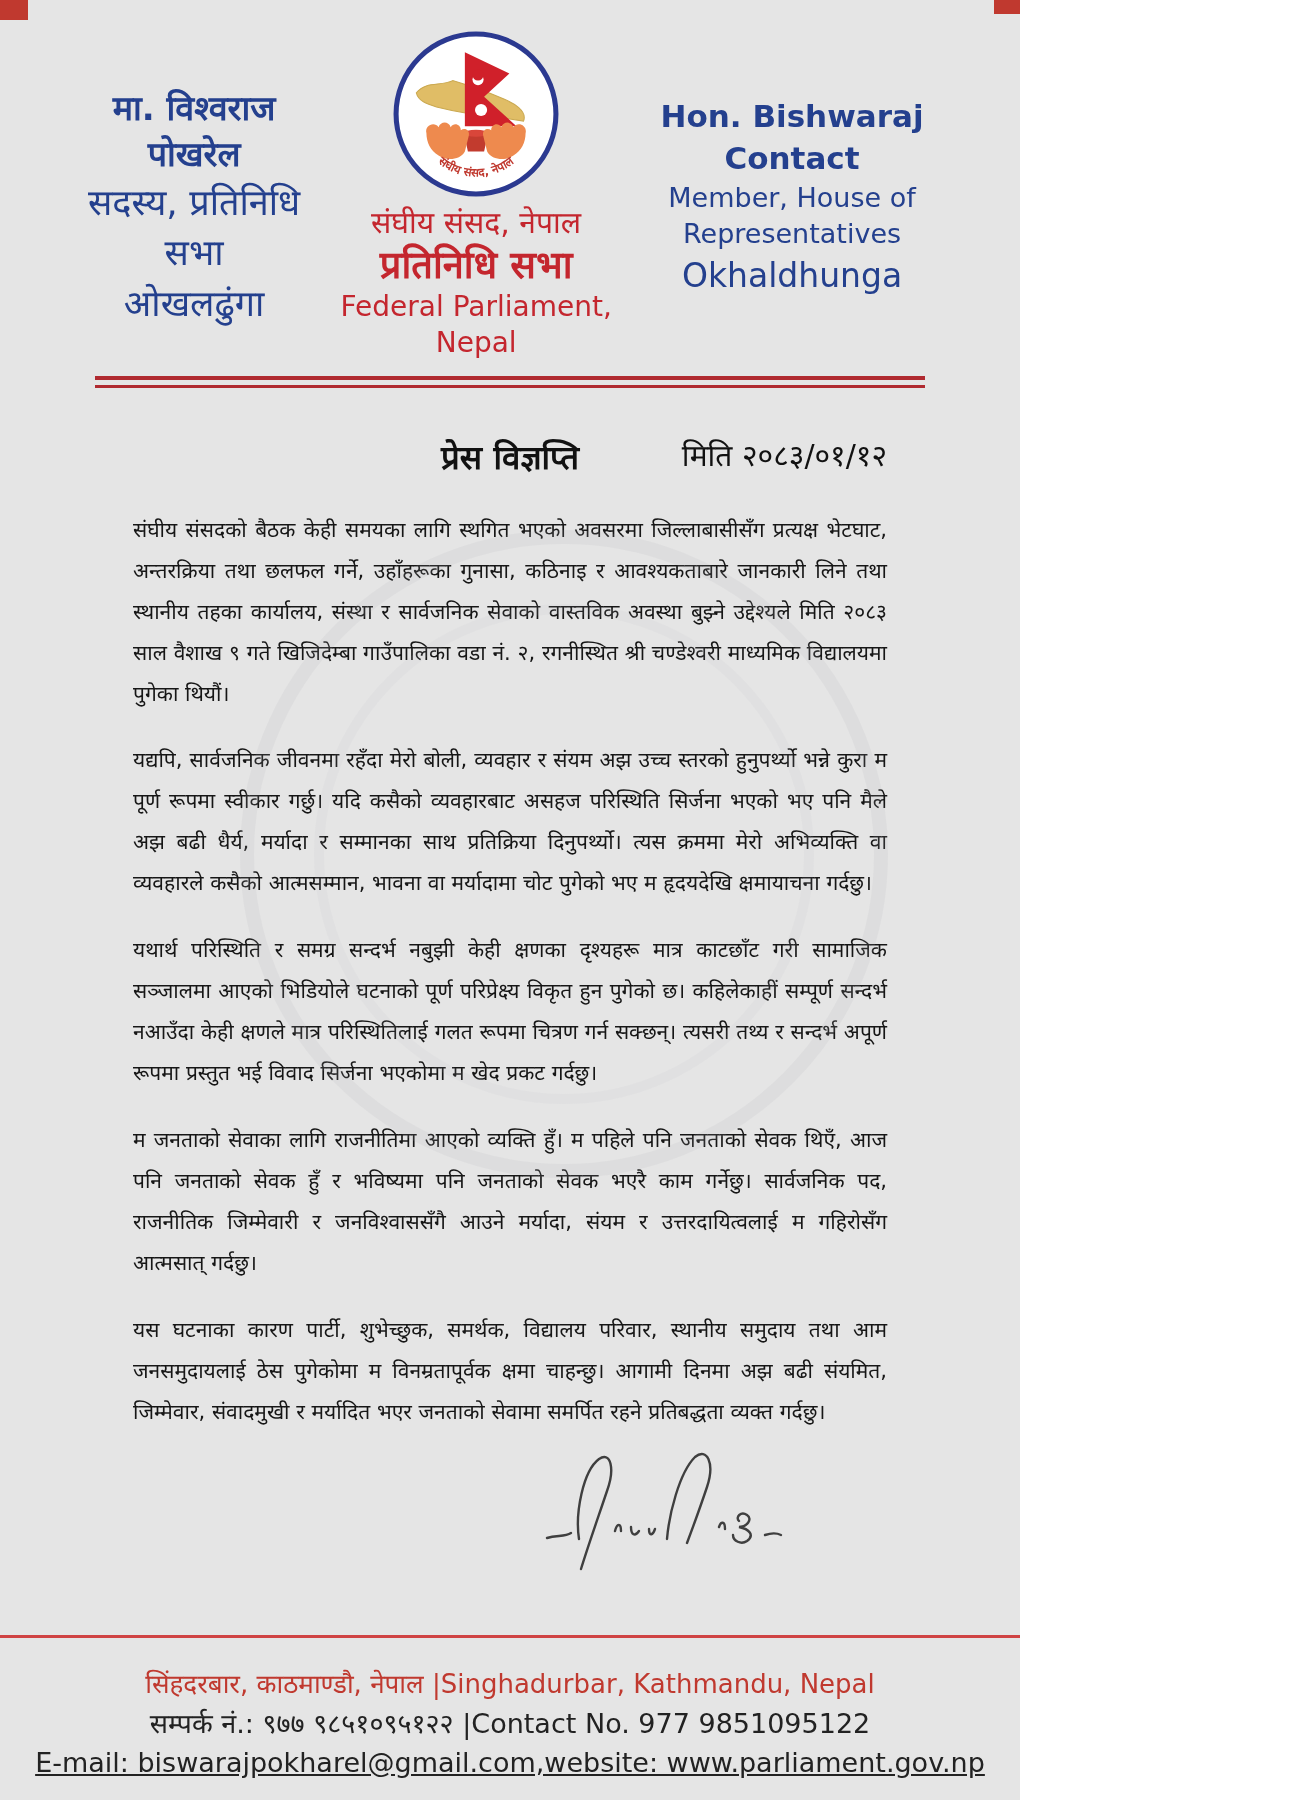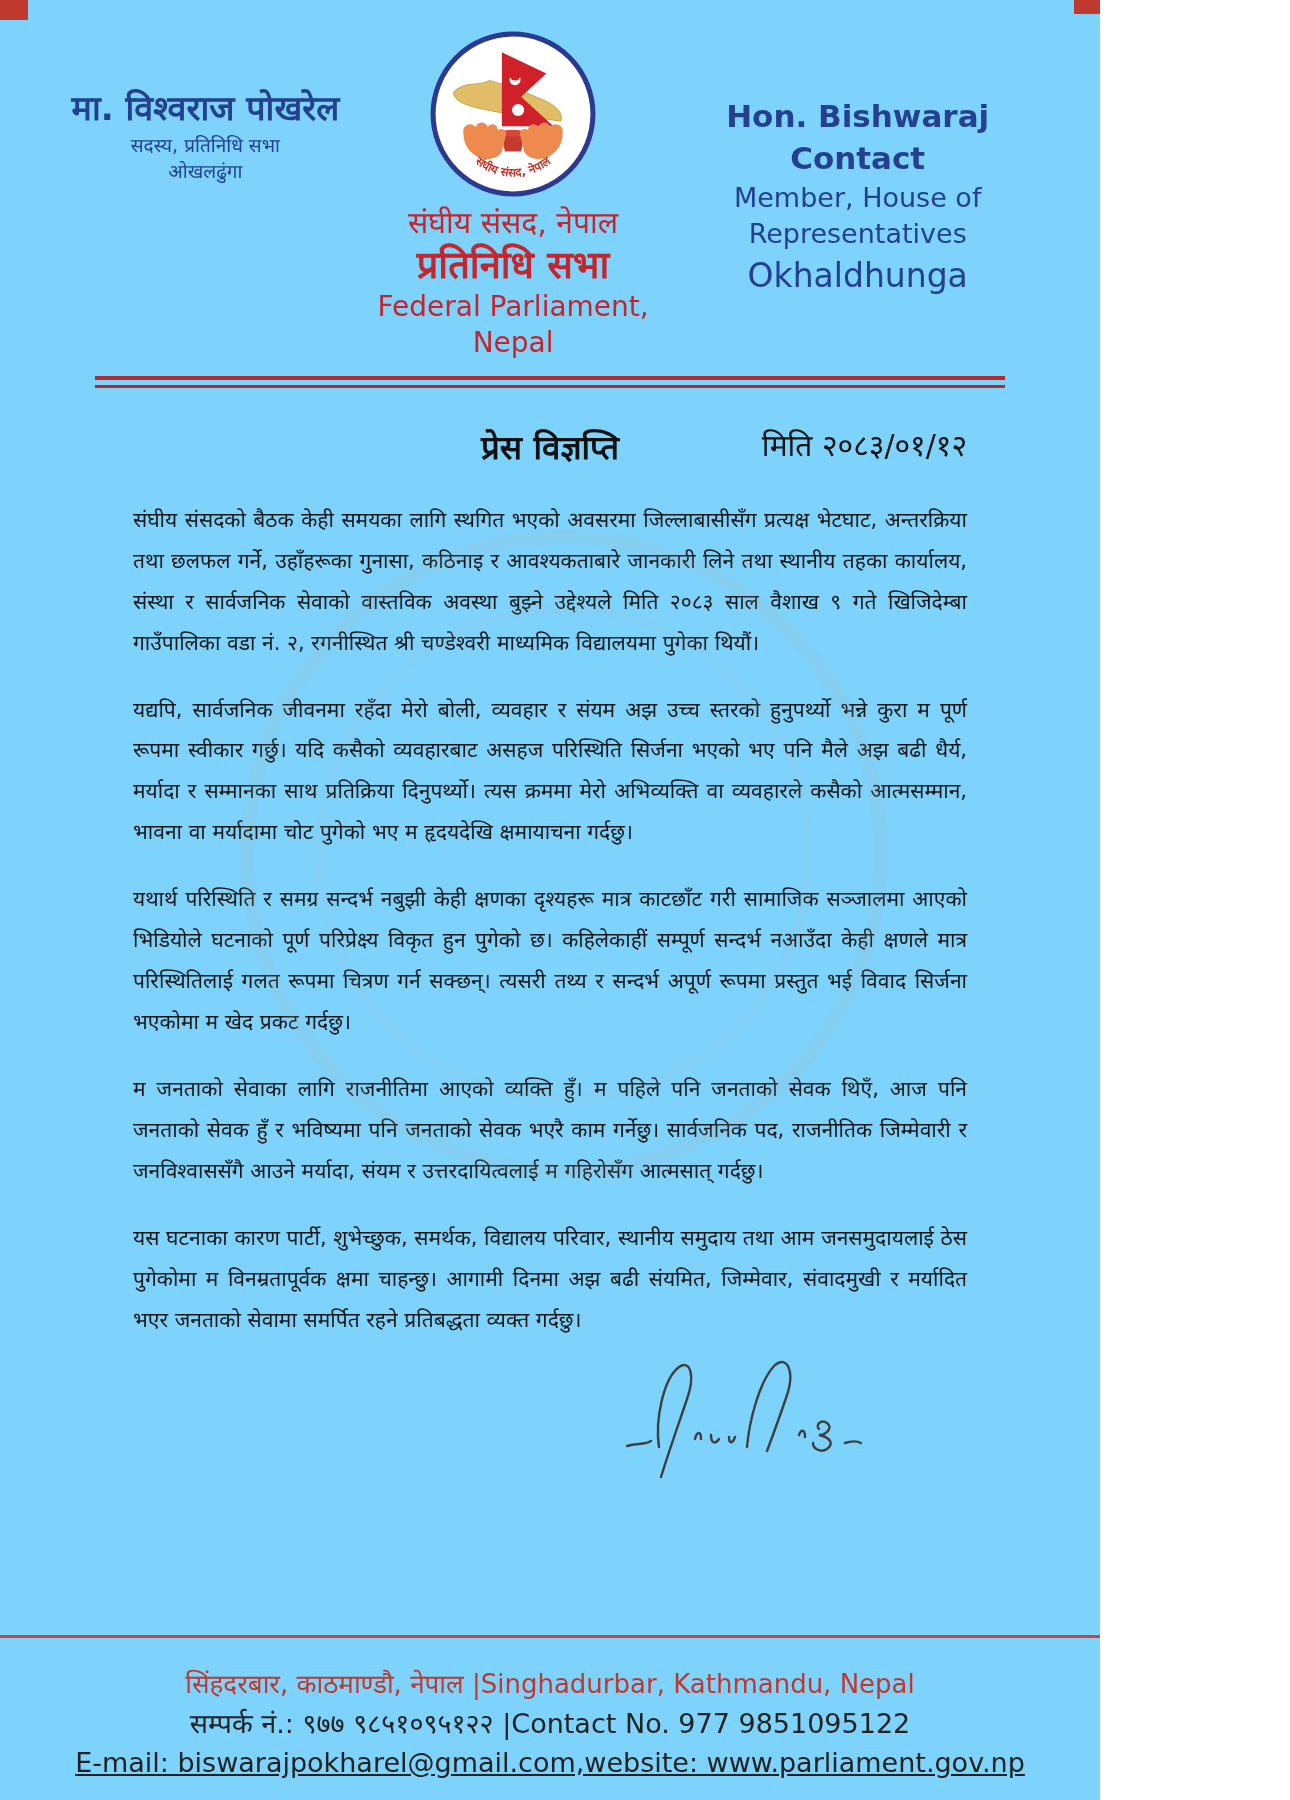--- a/index.html
+++ b/index.html
@@ -1,19 +1,19 @@
 <!DOCTYPE html>
 <html><head>
 <meta charset="utf-8">
 <style>
   html,body{margin:0;padding:0;background:#ffffff;}
   .page{
     position:relative;
-    width:1100px;height:1800px;
-    background:#7dd3fc;
+    width:1020px;height:1800px;
+    background:#e5e5e5;
     font-family:"DejaVu Sans", sans-serif;
     color:#1c1c1c;
     overflow:hidden;
   }
   .corner-mark{position:absolute;background:#c0392f;}
   .corner-mark.tl{left:0;top:0;width:28px;height:20px;}
   .corner-mark.tr{right:0;top:0;width:26px;height:14px;}
 
   
   .watermark{
@@ -27,40 +27,40 @@
   }
 
   
   .header{
     position:relative;
     display:flex;justify-content:space-between;align-items:flex-start;
     padding:28px 70px 0 70px;
   }
   .hdr-left{margin-top:58px;width:330px;text-align:center;color:#24408e;}
   .hdr-left .nm{font-size:34px;font-weight:bold;line-height:1.35;}
-  .hdr-left .rl,.hdr-left .ds{font-size:19px;line-height:1.4;}
+  .hdr-left .rl,.hdr-left .ds{font-size:36px;line-height:1.4;}
   .hdr-center{width:420px;text-align:center;}
   .hdr-center .org-np{color:#c4262e;font-size:30px;line-height:1.25;margin-top:4px;}
   .hdr-center .body-np{color:#c4262e;font-size:38px;font-weight:bold;line-height:1.25;}
   .hdr-center .org-en{color:#c4262e;font-size:28px;line-height:1.3;}
   .hdr-right{margin-top:68px;width:420px;text-align:center;color:#24408e;}
   .hdr-right .nm{font-size:31px;font-weight:bold;line-height:1.35;}
   .hdr-right .rl{font-size:27px;line-height:1.35;}
   .hdr-right .ds{font-size:33px;line-height:1.4;}
   .logo-wrap{display:flex;justify-content:center;}
 
   .red-rule{
     margin:14px 95px 0 95px;
     border-top:4px solid #b02a30;
     border-bottom:3px solid #b02a30;
     height:5px;
   }
 
   
-  .title-row{position:relative;margin:36px 133px 0 133px;height:50px;}
+  .title-row{position:relative;margin:46px 133px 0 133px;height:50px;}
   .pr-title{
     position:absolute;left:0;right:0;text-align:center;
     font-size:33px;font-weight:bold;color:#111;
   }
   .pr-date{position:absolute;right:0;top:0;font-size:30px;color:#111;}
 
   
   .letter-body{margin:26px 133px 0 133px;font-size:21px;line-height:1.95;text-align:justify;color:#161616;}
   .letter-body p{margin:0 0 26px 0;}
 

